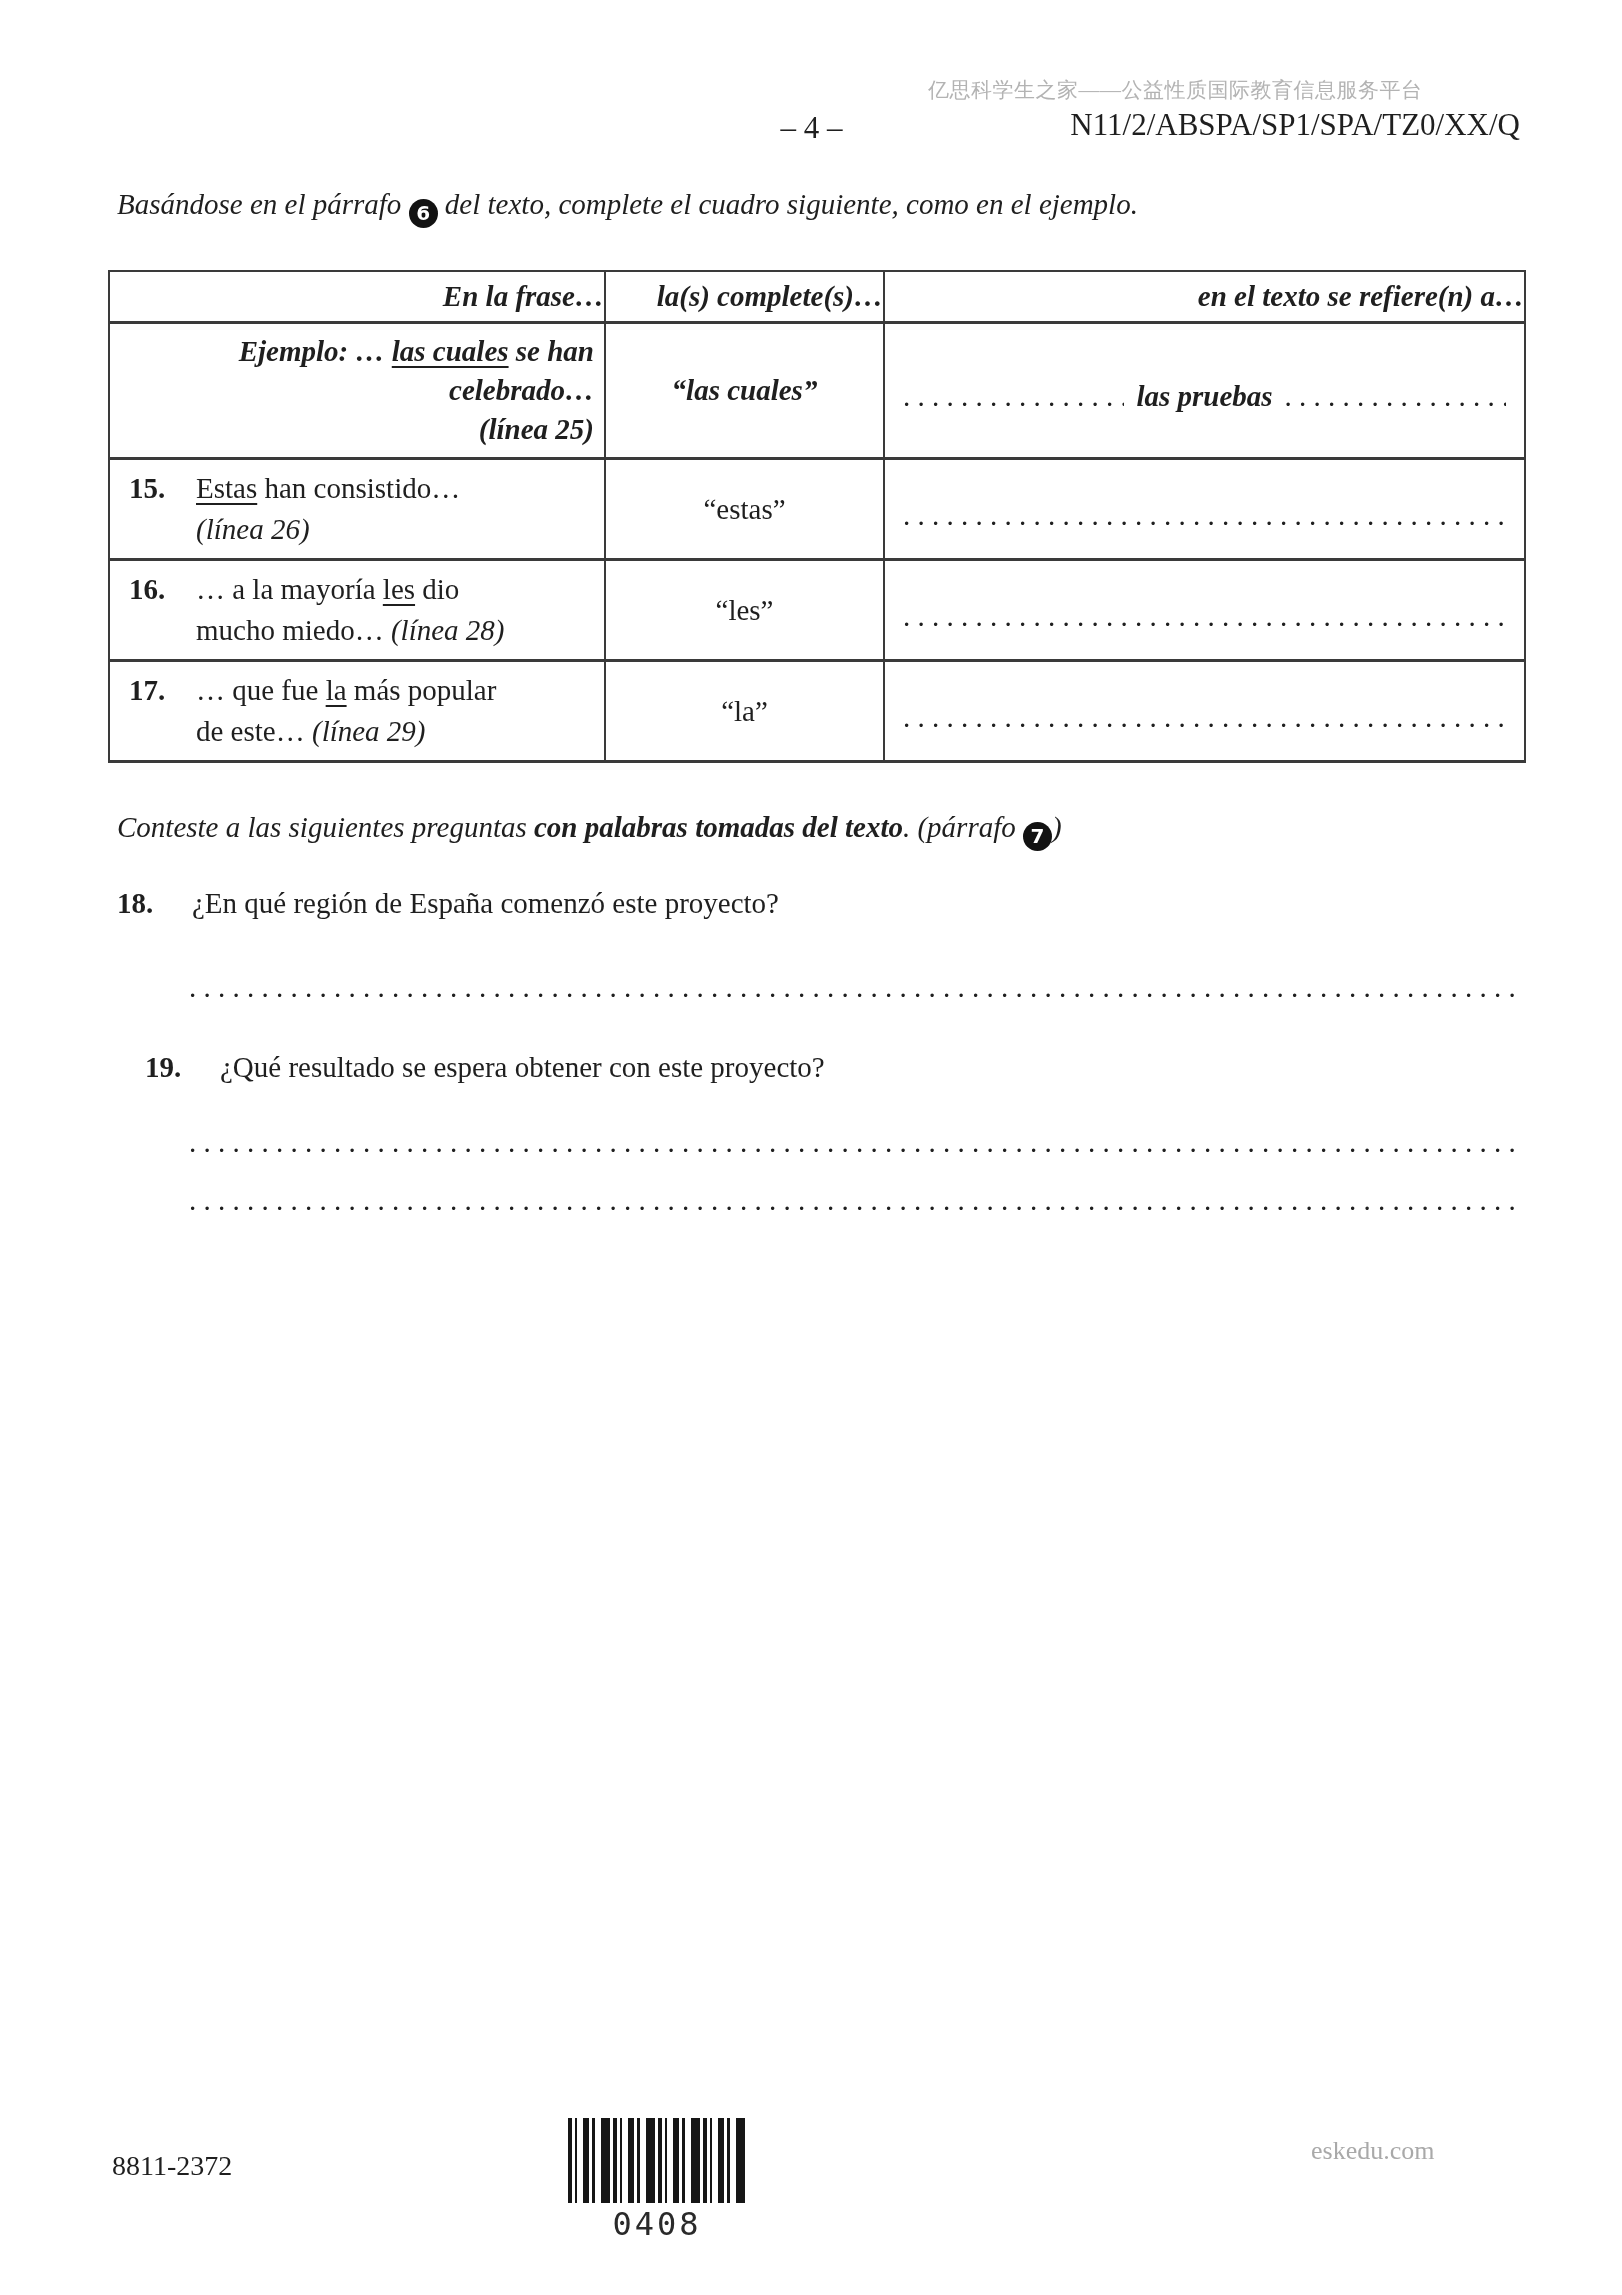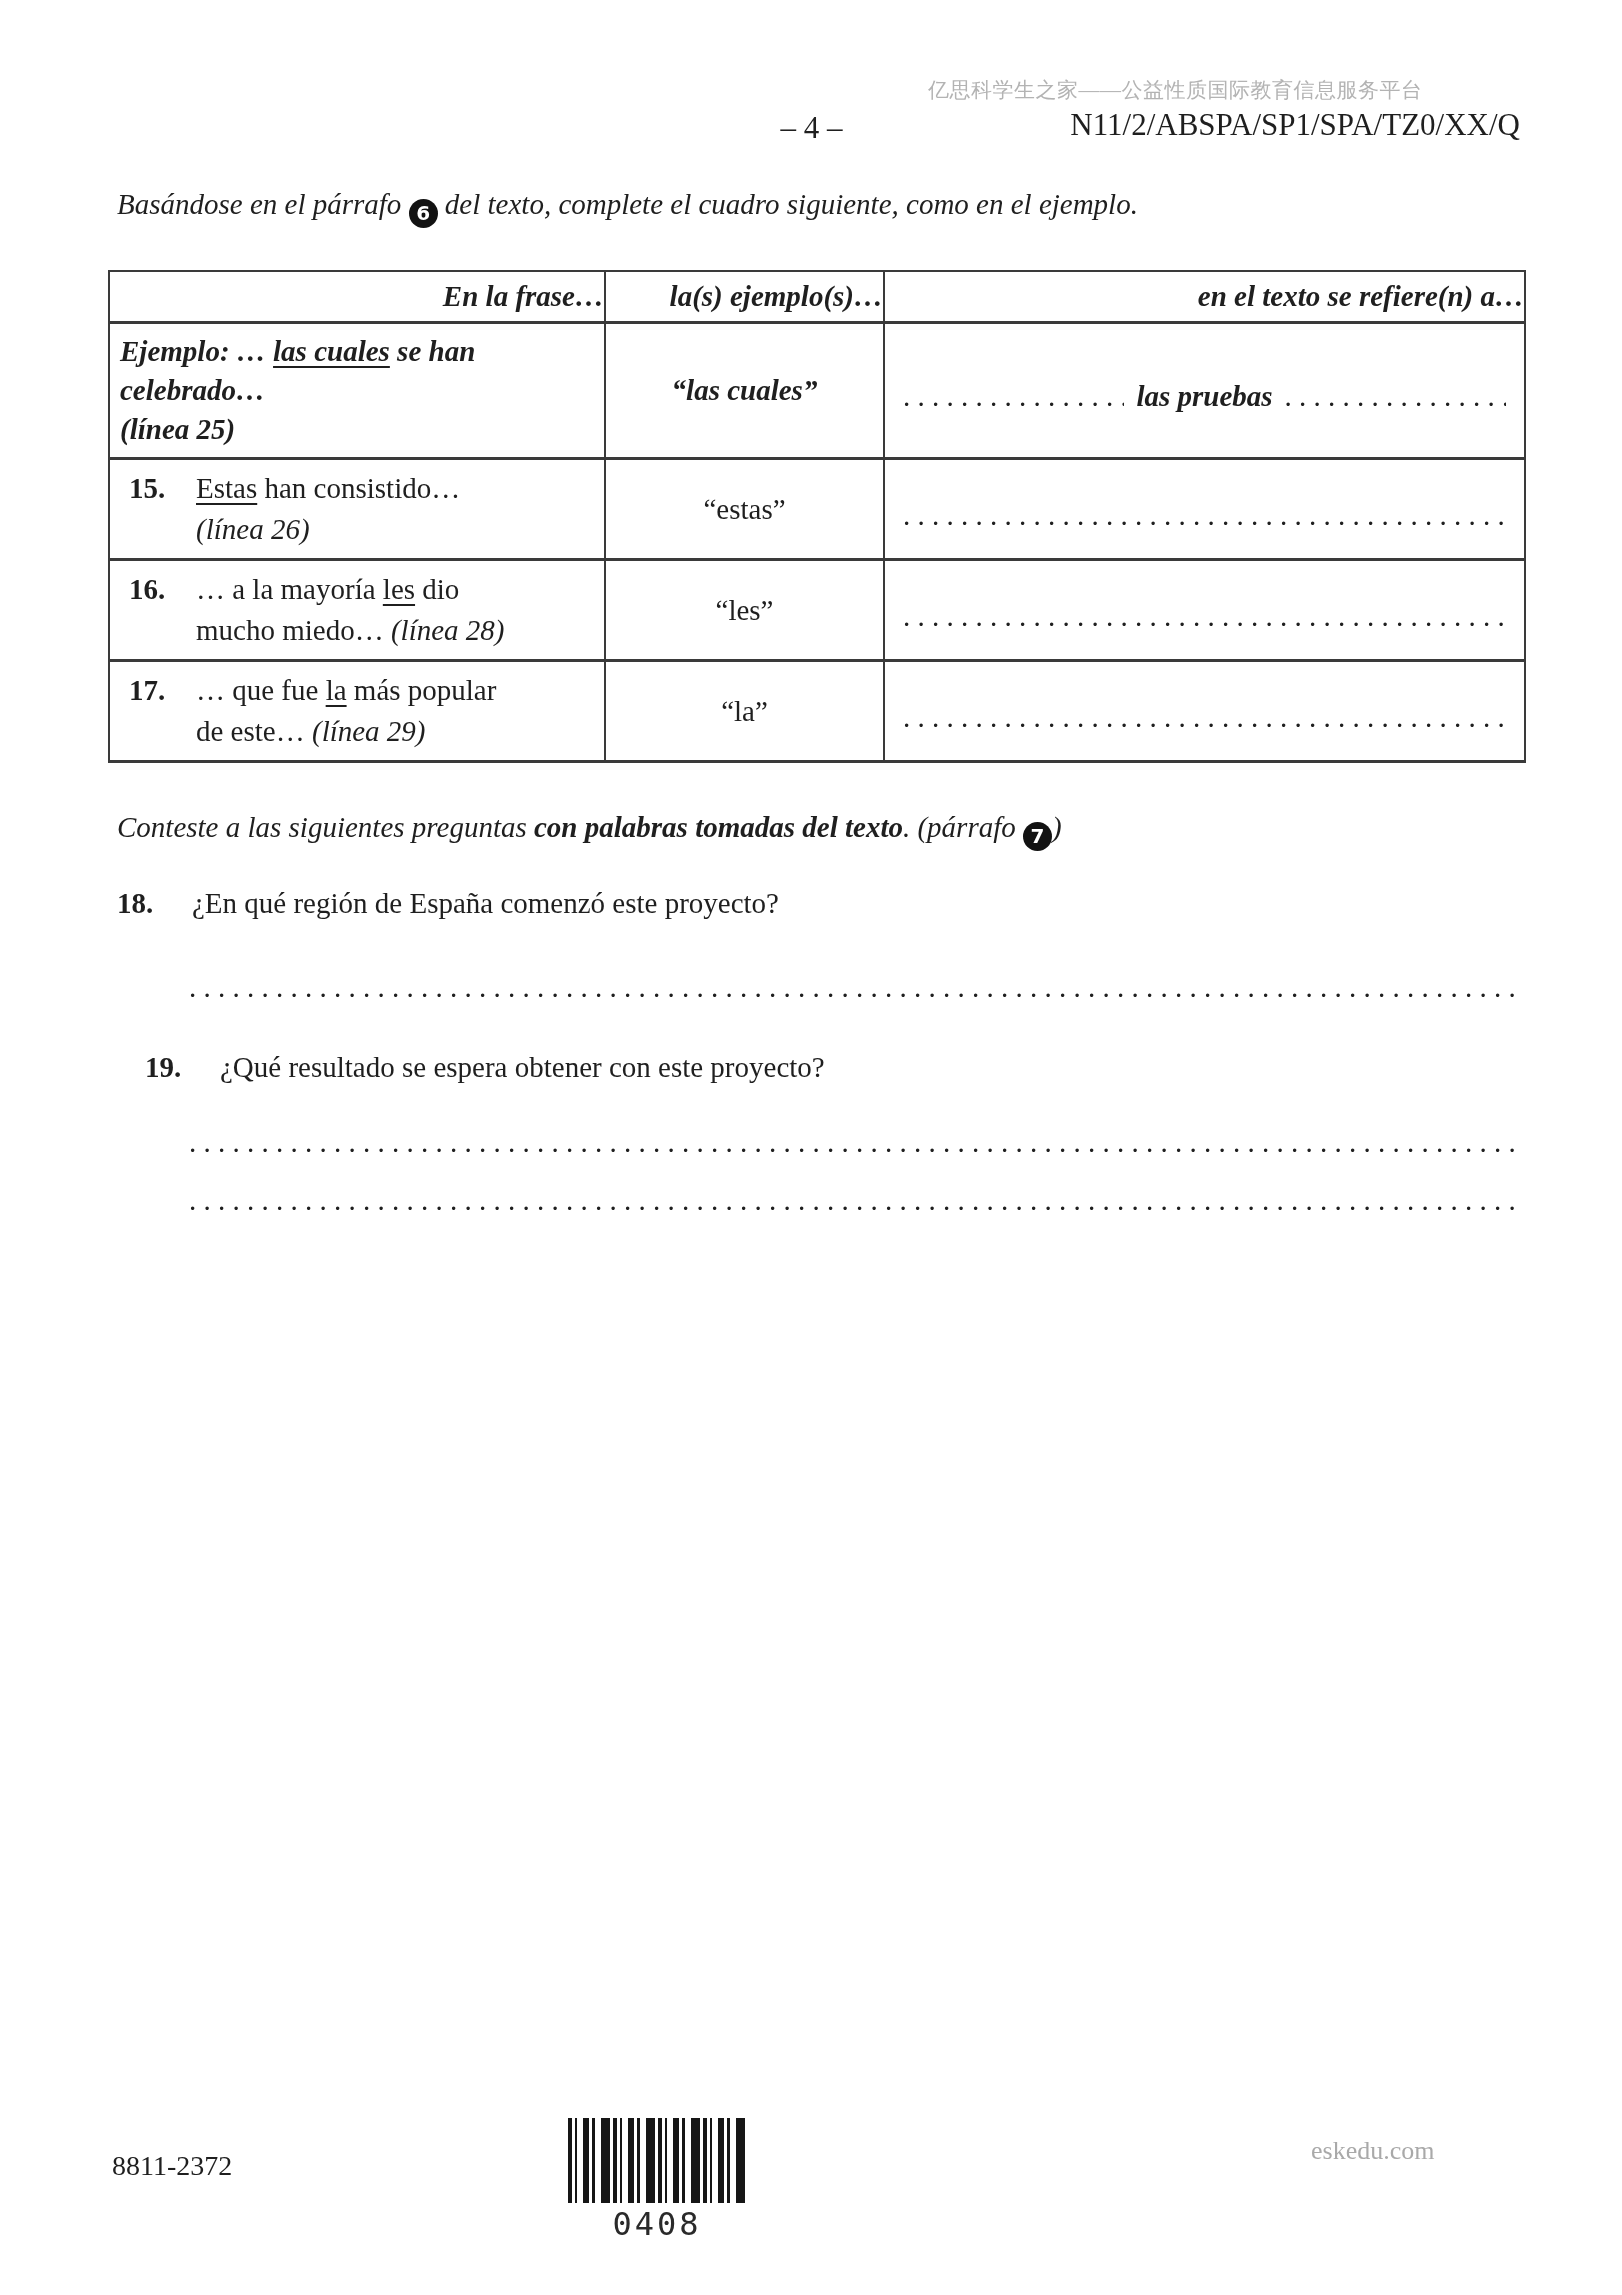--- a/index.html
+++ b/index.html
@@ -17,21 +17,21 @@
   #instr2{top:811px;}
   .bld{font-weight:bold;}
   .numcircle{display:inline-flex;align-items:center;justify-content:center;width:29px;height:29px;border-radius:50%;
              background:#121212;color:#fff;font-style:normal;font-weight:bold;font-size:20px;line-height:1;
              font-family:"DejaVu Sans",sans-serif;vertical-align:-6px;}
 
   
   table.ref{position:absolute;top:270px;left:108px;width:1415px;border-collapse:collapse;table-layout:fixed;font-size:29px;}
   .ref th,.ref td{border:2px solid #3a3a3a;border-bottom-width:3px;padding:0;vertical-align:middle;}
   .ref th{height:49px;font-style:italic;font-weight:bold;text-align:right;}
-  td.cell-ex{height:125px;font-weight:bold;font-style:italic;text-align:left;line-height:39px;padding:4px 10px;}
+  td.cell-ex{height:125px;font-weight:bold;font-style:italic;text-align:right;line-height:39px;padding:4px 10px;}
   td.c2{text-align:center;}
   .exword{font-weight:bold;font-style:italic;}
   tr.r{height:93px;}
   .qrow{display:flex;align-items:flex-start;padding:8px 6px 8px 19px;line-height:41px;text-align:left;}
   .qnum{flex:none;width:67px;font-weight:bold;}
   .it{font-style:italic;}
   .u{text-decoration:underline;text-underline-offset:5px;text-decoration-thickness:2px;}
 
   .ansline{display:flex;align-items:flex-end;padding:0 18px;margin-top:12px;}
   .dots{flex:1;overflow:hidden;white-space:nowrap;}
@@ -74,21 +74,21 @@
 
   <table class="ref">
     <colgroup>
         <col style="width:496px">
         <col style="width:279px">
         <col style="width:641px">
       </colgroup>
     <tbody>
         <tr>
       <th>En la frase…</th>
-      <th>la(s) ejemplo(s)…</th>
+      <th>la(s) complete(s)…</th>
       <th>en el texto se refiere(n) a…</th>
     </tr>
     <tr>
       <td class="cell-ex">
         <div><span>Ejemplo: … </span><span class="u">las cuales</span><span> se han</span></div>
         <div>celebrado…</div>
         <div>(línea 25)</div>
       </td>
       <td class="c2"><span class="exword">“las cuales”</span></td>
       <td>

